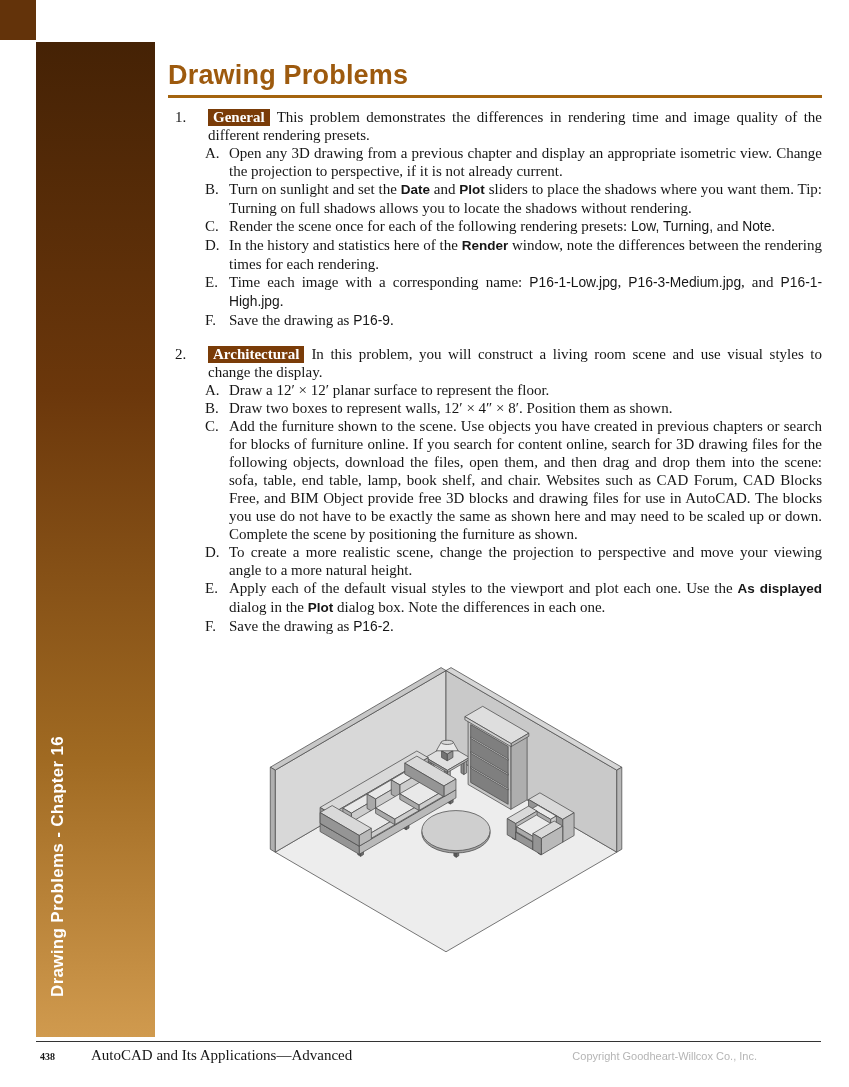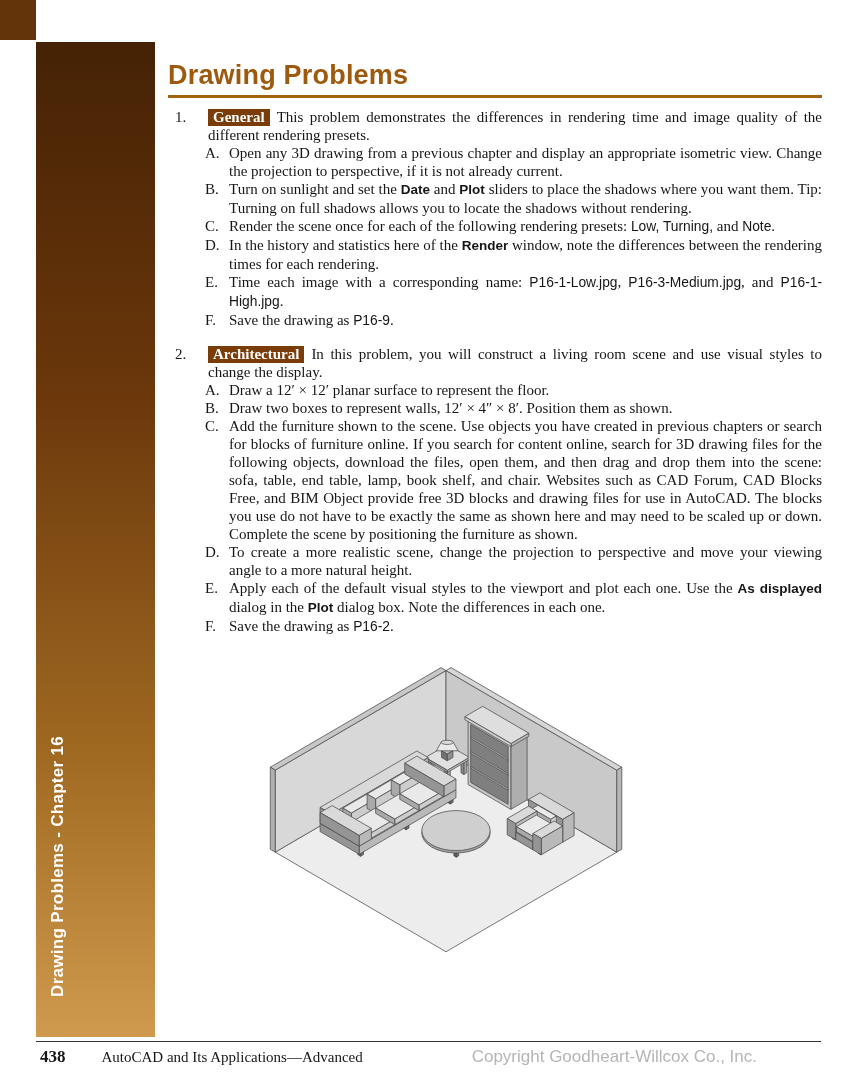--- a/index.html
+++ b/index.html
@@ -62,25 +62,25 @@
   figure.scene-figure { margin:10px 0 0 88px; width:380px; }
   figure.scene-figure svg { display:block; }
 
   
   .footer {
     position:absolute; left:36px; right:28px; top:1041px;
     border-top:1.5px solid #333333;
     padding-top:5px;
     display:flex; align-items:baseline;
   }
-  .f-page { font-weight:bold; font-size:17px; padding-left:4px; }
+  .f-page { font-weight:bold; font-size:10px; padding-left:4px; }
   .f-book { margin-left:36px; font-size:15px; }
   .f-copy {
     margin-left:auto; padding-right:64px;
-    color:#b5b5b5; font-size:17px;
+    color:#b5b5b5; font-size:11px;
     font-family:"Liberation Sans", sans-serif;
   }
 </style>
 </head>
 <body>
 
 <div class="corner"></div>
 
 <div class="sidebar">
   <div class="sidebar-label">Drawing Problems - Chapter 16</div>

